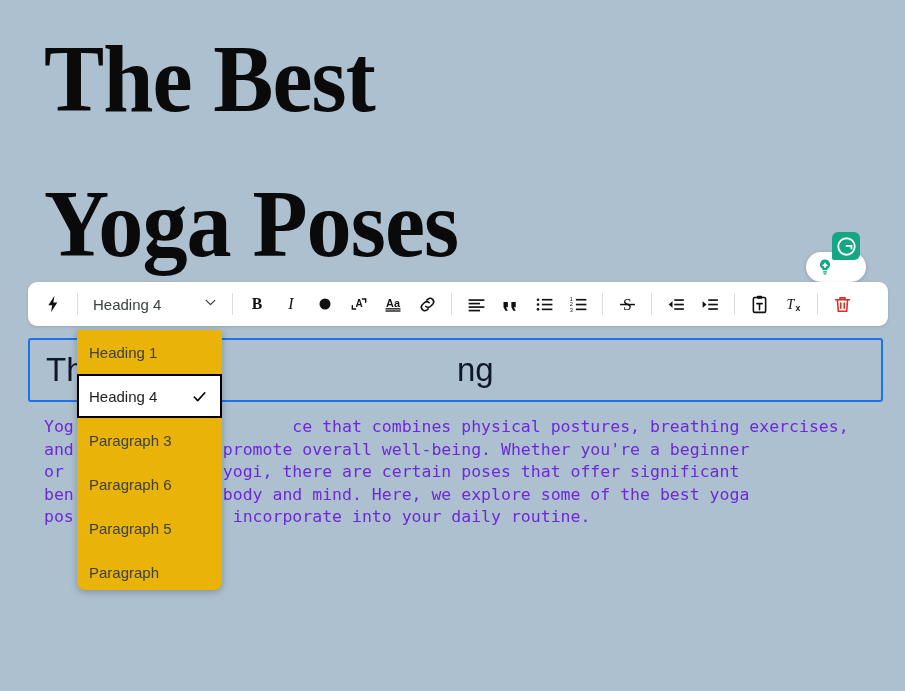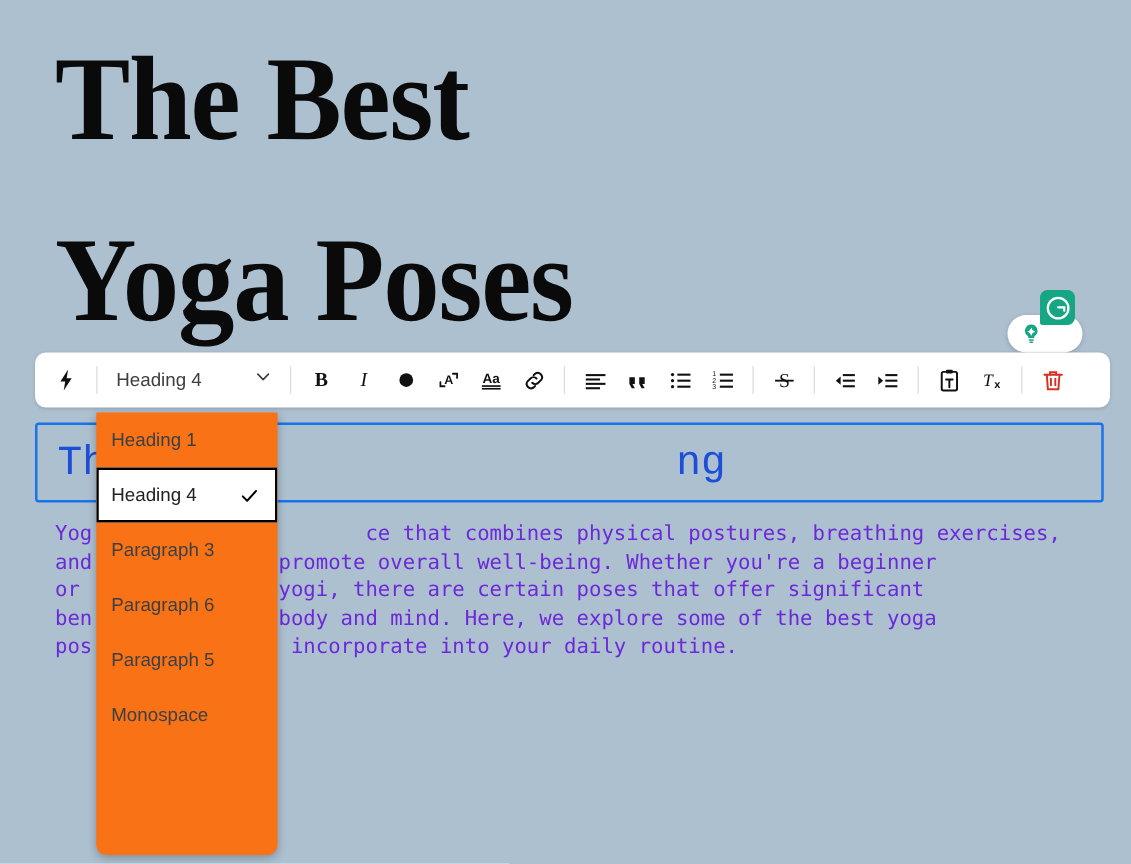--- a/index.html
+++ b/index.html
@@ -122,24 +122,24 @@
     height: 64px;
     border: 2px solid #1a73e8;
     border-radius: 3px;
     background: transparent;
     z-index: 1;
     display: flex;
     align-items: center;
     padding: 0 16px;
   }
   .heading-text {
-    font-family: Liberation Mono, monospace;
+    font-family: Liberation Sans, sans-serif;
     font-size: 33px;
     font-weight: 400;
-    color: #1d4ed8;
+    color: #0f172a;
     white-space: nowrap;
   }
 
   
   .body-text {
     position: absolute;
     left: 44px;
     top: 416px;
     width: 812px;
     font-family: "DejaVu Sans Mono", "Liberation Mono", monospace;
@@ -149,22 +149,22 @@
     text-align: justify;
     z-index: 1;
   }
 
   
   .dropdown {
     position: absolute;
     left: 77px;
     top: 330px;
     width: 145px;
-    height: 354px;
-    background: #f97316;
+    height: 260px;
+    background: #eab308;
     border-radius: 0 0 8px 8px;
     box-shadow: 0 2px 7px rgba(0,0,0,0.26);
     z-index: 8;
     overflow: hidden;
   }
   .dd-item {
     height: 44px;
     display: flex;
     align-items: center;
     padding: 0 12px;
@@ -371,17 +371,17 @@
     <div class="dd-item">
       <span>Paragraph 3</span>
     </div>
     <div class="dd-item">
       <span>Paragraph 6</span>
     </div>
     <div class="dd-item">
       <span>Paragraph 5</span>
     </div>
     <div class="dd-item">
-      <span>Monospace</span>
+      <span>Paragraph</span>
     </div>
   </div>
 
 </div>
 
 </body></html>

